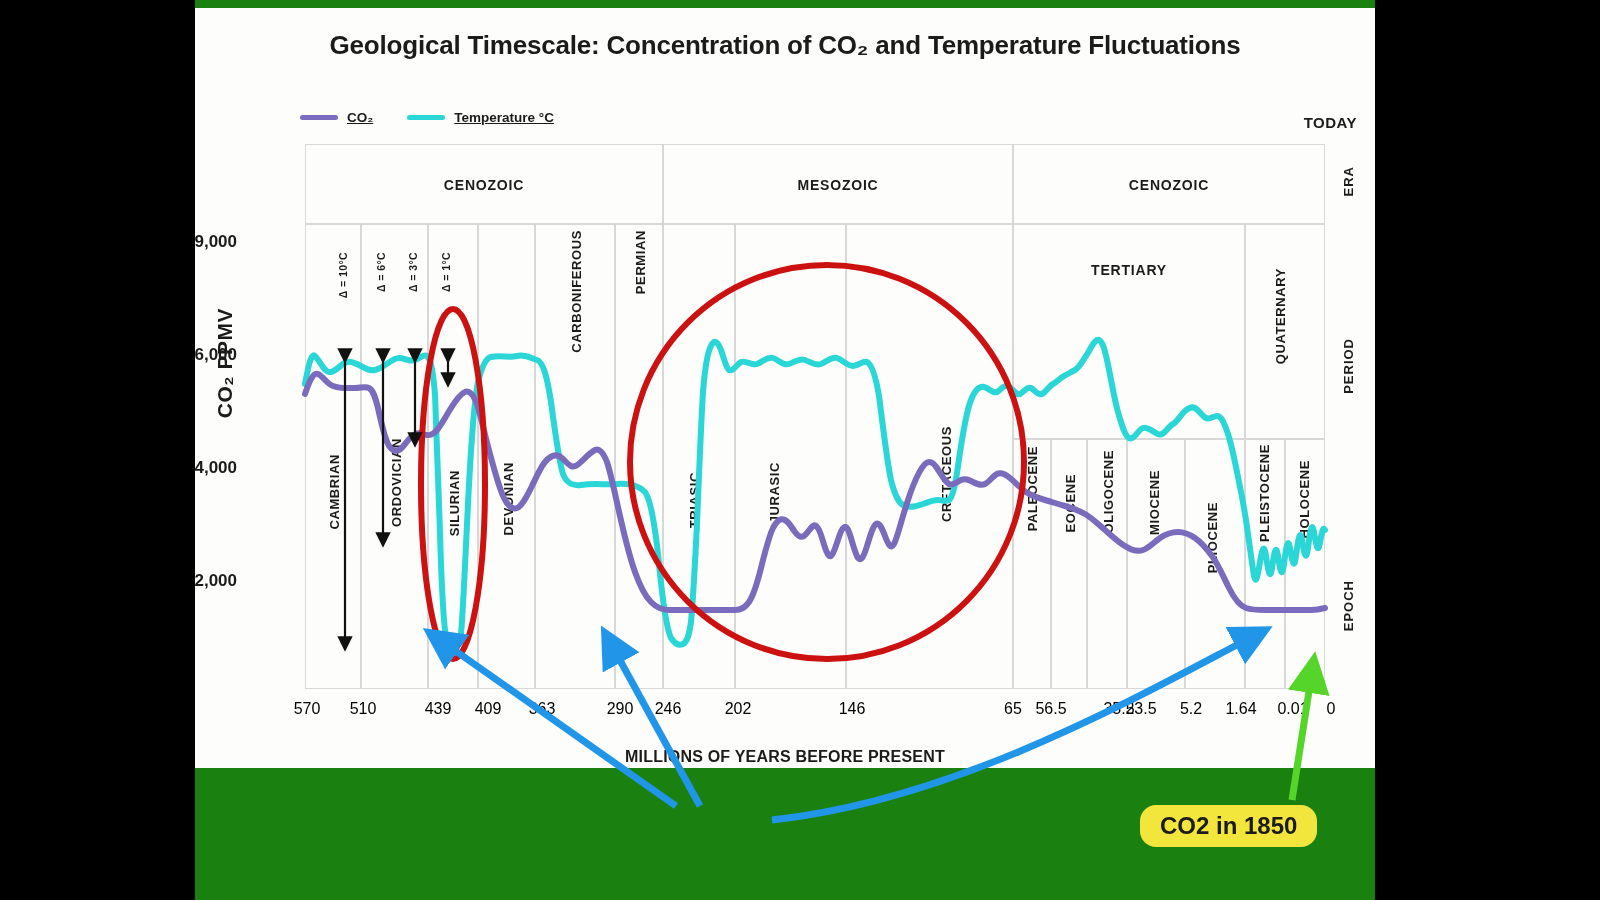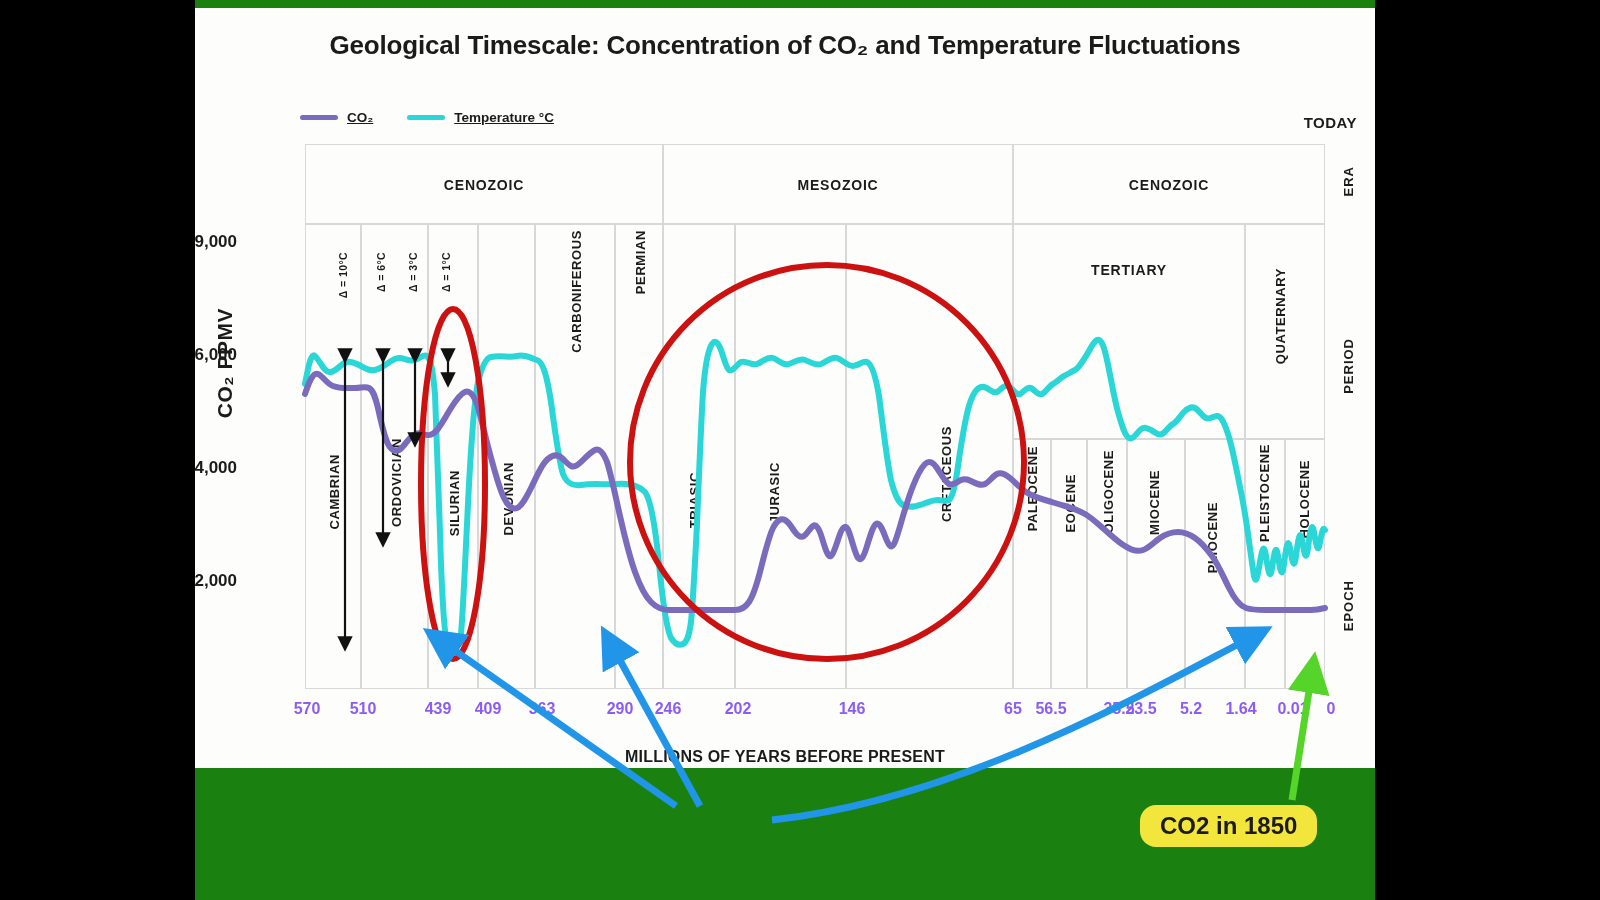--- a/index.html
+++ b/index.html
@@ -29,21 +29,21 @@
           font-size:13px;font-weight:bold;color:#1b1b1b;letter-spacing:.6px;white-space:nowrap;}
   .hlabel{position:absolute;font-size:14px;font-weight:bold;color:#1b1b1b;
           letter-spacing:.8px;white-space:nowrap;text-align:center;}
 
   
   .ytick{position:absolute;right:1138px;font-size:17px;font-weight:bold;color:#1b1b1b;white-space:nowrap;}
   #ytitle{position:absolute;left:18px;top:300px;writing-mode:vertical-rl;transform:rotate(180deg);
           font-size:21px;font-weight:bold;color:#1b1b1b;letter-spacing:.5px;}
 
   
-  .xtick{position:absolute;top:692px;font-size:16px;font-weight:bold;color:#8b5cf6;
+  .xtick{position:absolute;top:692px;font-size:16px;font-weight:normal;color:#000000;
          transform:translateX(-50%);white-space:nowrap;}
   #xtitle{position:absolute;left:0;top:740px;width:1180px;text-align:center;
           font-size:16px;font-weight:bold;color:#1b1b1b;letter-spacing:.2px;}
 
   
   .raxis{position:absolute;writing-mode:vertical-rl;transform:rotate(180deg);
          font-size:13px;font-weight:bold;color:#1b1b1b;letter-spacing:1px;}
 
   
   .dlab{position:absolute;writing-mode:vertical-rl;transform:rotate(180deg);

